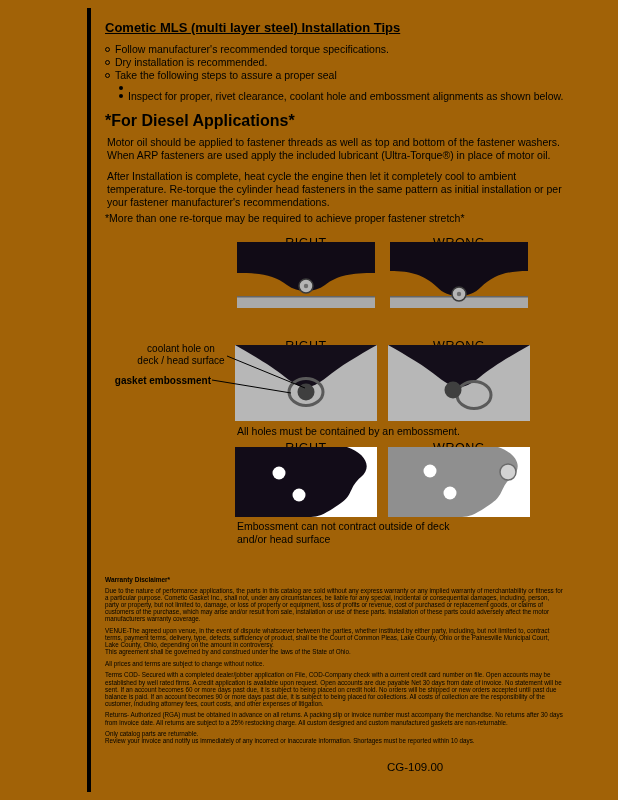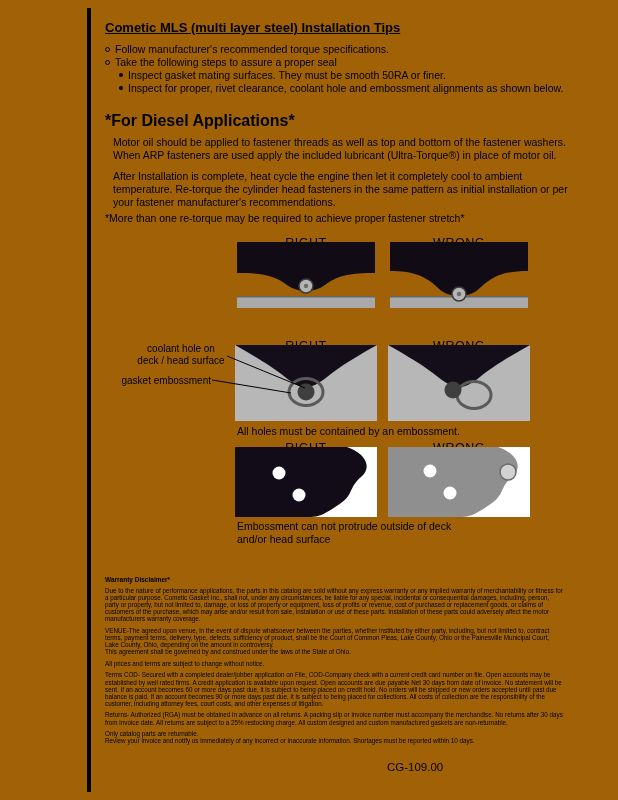--- a/index.html
+++ b/index.html
@@ -10,31 +10,31 @@
   }
   .left-rule { position:absolute; left:87px; top:8px; width:4px; height:784px; background:#000; }
   .abs { position:absolute; }
   .title { left:105px; top:20px; font-size:13px; font-weight:bold; text-decoration:underline; }
   .bullets { left:105px; top:43px; width:465px; font-size:10.5px; line-height:13px; }
   .bullet-row { display:flex; align-items:flex-start; }
   .bullet-row.sub { margin-left:14px; }
   .marker-hollow { width:5px; height:5px; border:1px solid #000; border-radius:50%; margin:3.5px 5px 0 0; flex:0 0 auto; }
   .marker-filled { width:4px; height:4px; background:#000; border-radius:50%; margin:4px 5px 0 0; flex:0 0 auto; }
   .h2 { left:105px; top:112px; font-size:16px; font-weight:bold; }
-  .para { left:113px; width:458px; font-size:10.5px; line-height:13px; }
+  .para { left:107px; width:458px; font-size:10.5px; line-height:13px; }
   .p1 { top:136px; }
   .p2 { top:170px; }
   .note { top:212px; font-size:10.5px; left:105px; }
   .preline { white-space:pre-line; }
   .dg-label { width:142px; text-align:center; font-size:12.5px; letter-spacing:0.5px;margin-top:9px; }
   .panel { width:142px; }
   .caption { left:237px; font-size:10.5px; line-height:13px; }
   .callout { font-size:10px; line-height:11.5px; }
   .callout-coolant { left:133px; top:343px; width:96px; text-align:center; }
-  .callout-emboss { left:110px; top:375px; width:101px; text-align:right; }
+  .callout-emboss { left:110px; top:375px; width:101px; text-align:right;font-weight:bold; }
   .pointer-overlay { left:205px; top:348px; pointer-events:none; }
   .legal { left:105px; top:576px; width:458px; }
   .legal-heading { font-size:6.5px; font-weight:bold; margin-bottom:4px; }
   .legal p { font-size:6.3px; line-height:7.1px; margin-bottom:4.5px; white-space:pre-line; }
   .footer-code { left:387px; top:761px; font-size:11.5px; }
 </style>
 </head>
 <body>
 
 <div class="page">
@@ -42,25 +42,28 @@
 
   <div class="abs title">Cometic MLS (multi layer steel) Installation Tips</div>
 
   <div class="abs bullets">
     <div class="bullet-row">
       <span class="marker-hollow"></span>
       <span>Follow manufacturer's recommended torque specifications.</span>
     </div>
     <div class="bullet-row">
       <span class="marker-hollow"></span>
+      <span>Dry installation is recommended.</span>
+    </div>
+    <div class="bullet-row">
+      <span class="marker-hollow"></span>
       <span>Take the following steps to assure a proper seal</span>
     </div>
     <div class="bullet-row sub">
       <span class="marker-filled"></span>
-      <span>Inspect gasket mating surfaces.  They must be smooth 50RA or finer.</span>
     </div>
     <div class="bullet-row sub">
       <span class="marker-filled"></span>
       <span>Inspect for proper, rivet clearance, coolant hole and embossment alignments as shown below.</span>
     </div>
   </div>
 
   <div class="abs h2">*For Diesel Applications*</div>
   <div class="abs para p1 preline">Motor oil should be applied to fastener threads as well as top and bottom of the fastener washers.
 When ARP fasteners are used apply the included lubricant (Ultra-Torque®) in place of motor oil.</div>
@@ -133,21 +136,21 @@
   </div>
   <div class="abs panel" style="left:388px; top:447px;">
     <svg width="142" height="70" viewBox="0 0 142 70">
       <rect width="142" height="70" fill="#ffffff"></rect>
       <path d="M0,0 H110 C128,6 136,20 124,30 C112,40 116,48 104,56 C90,66 82,70 74,70 H0 Z" fill="#8f8f8f"></path>
       <circle cx="120" cy="25" r="8" fill="#d2d2d2" stroke="#6a6a6a" stroke-width="1.5"></circle>
       <circle cx="42" cy="24" r="6.5" fill="#ffffff"></circle>
       <circle cx="62" cy="46" r="6.5" fill="#ffffff"></circle>
     </svg>
   </div>
-  <div class="abs caption preline" style="top:520px;">Embossment can not protrude outside of deck
+  <div class="abs caption preline" style="top:520px;">Embossment can not contract outside of deck
 and/or head surface</div>
 
   <div class="abs legal">
     <div class="legal-heading">Warranty Disclaimer*</div>
     <p>Due to the nature of performance applications, the parts in this catalog are sold without any express warranty or any implied warranty of merchantability or fitness for a particular purpose.  Cometic Gasket Inc., shall not, under any circumstances, be liable for any special, incidental or consequential damages, including, person, party or property, but not limited to, damage, or loss of property or equipment, loss of profits or revenue, cost of purchased or replacement goods, or claims of customers of the purchase, which may arise and/or result from sale, installation or use of these parts.  Installation of these parts could adversely affect the motor manufacturers warranty coverage.</p>
     <p>VENUE-The agreed upon venue, in the event of dispute whatsoever between the parties, whether instituted by either party, including, but not limited to, contract terms, payment terms, delivery, type, defects, sufficiency of product, shall be the Court of Common Pleas, Lake County, Ohio or the Painesville Municipal Court, Lake County, Ohio, depending on the amount in controversy.
 This agreement shall be governed by and construed under the laws of the State of Ohio.</p>
     <p>All prices and terms are subject to change without notice.</p>
     <p>Terms COD- Secured with a completed dealer/jobber application on File, COD-Company check with a current credit card number on file.  Open accounts may be established by well rated firms.  A credit application is available upon request.  Open accounts are due payable Net 30 days from date of invoice.  No statement will be sent.  If an account becomes 60 or more days past due, it is subject to being placed on credit hold.  No orders will be shipped or new orders accepted until past due balance is paid.  If an account becomes 90 or more days past due, it is subject to being placed for collections.  All costs of collection are the responsibility of the customer, including attorney fees, court costs, and other expenses of litigation.</p>
     <p>Returns- Authorized (RGA) must be obtained in advance on all returns.  A packing slip or invoice number must accompany the merchandise.  No returns after 30 days from invoice date.  All returns are subject to a 25% restocking charge.  All custom designed and custom manufactured gaskets are non-returnable.</p>

